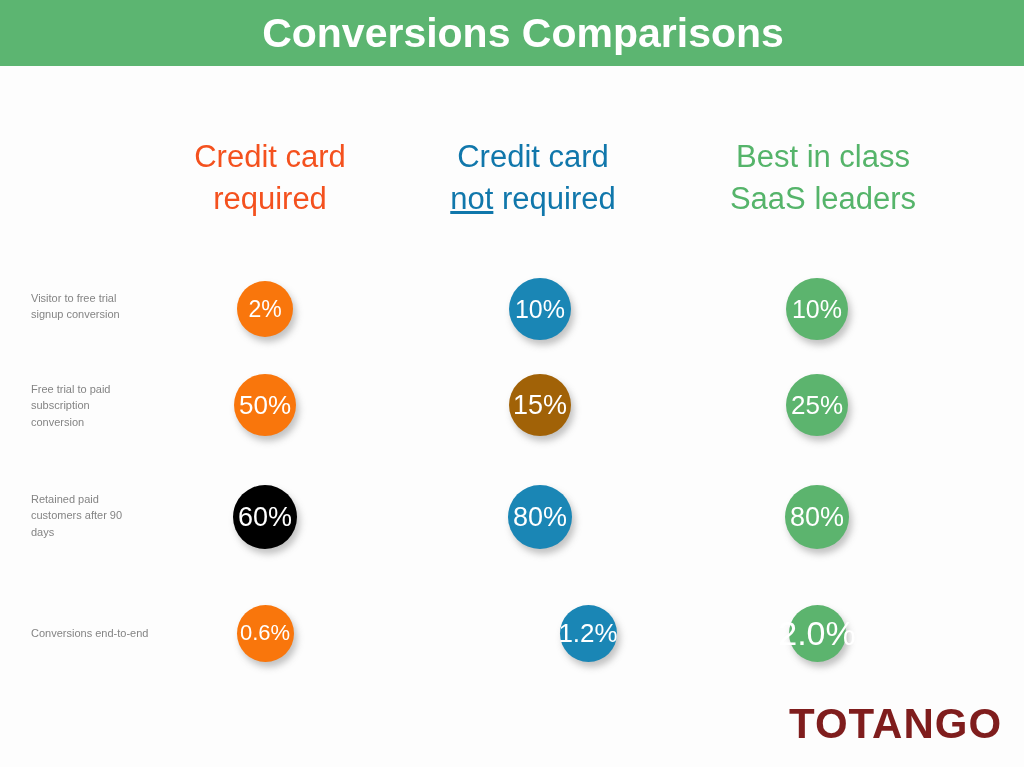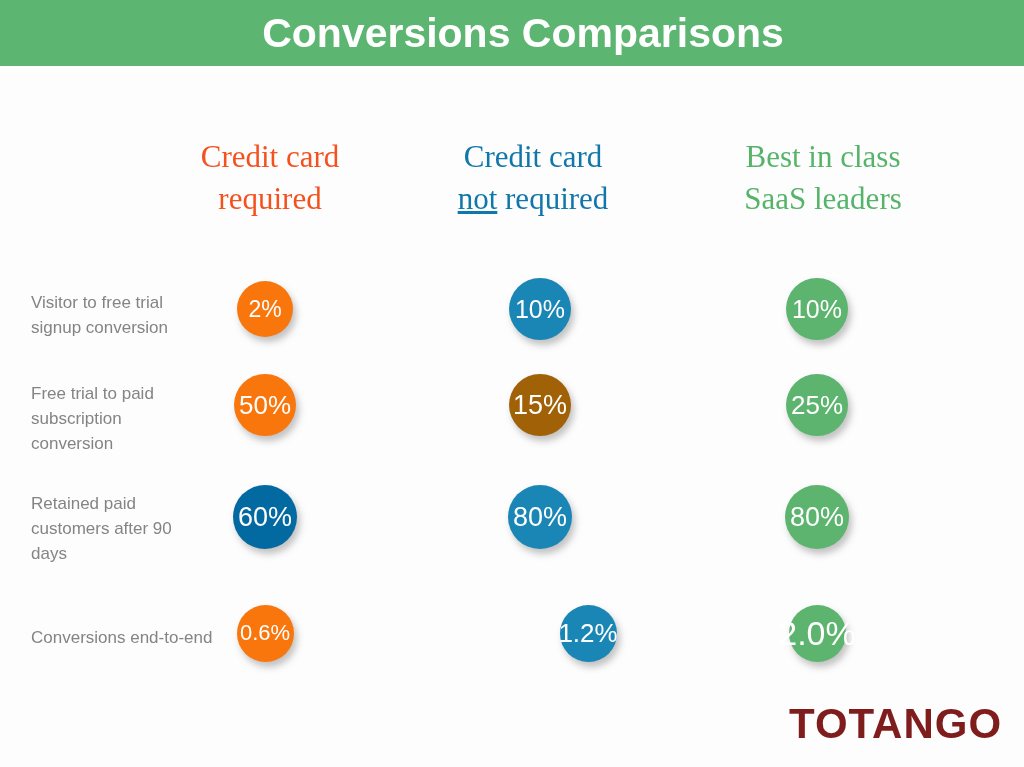--- a/index.html
+++ b/index.html
@@ -44,36 +44,36 @@
     top: 136px;
     text-align: center;
     font-size: 31px;
     font-weight: normal;
     line-height: 1.35;
     font-family: "Liberation Sans", sans-serif;
   }
   #col-header-0 { left: 140px;  width: 260px; color: #f4511e; }
   #col-header-1 { left: 400px;  width: 266px; color: #1077ab; }
   #col-header-2 { left: 680px;  width: 286px; color: #55b46a; }
-  .col-header .line { display: block; font-family: Liberation Serif, serif; }
+  .col-header .line { display: block; }
   .underline { text-decoration: underline; }
 
   
   .row {
     position: absolute;
     left: 0;
     width: 1024px;
     height: 0;
   }
   .row-label {
     position: absolute;
     left: 31px;
     width: 190px;
     color: #848484;
-    font-size: 17px;
+    font-size: 11px;
     line-height: 1.48;
     font-family: "Liberation Sans", sans-serif;
   }
 
   .bubble {
     position: absolute;
     border-radius: 50%;
     display: flex;
     align-items: center;
     justify-content: center;
@@ -159,21 +159,21 @@
       <div class="bubble c2" style="width: 62px; height: 62px; background: rgb(92, 180, 110); left: 786px; top: 374px; font-size: 26px;">
         <span>25%</span>
       </div>
     </div>
     <div class="row">
       <div class="row-label" style="top: 491px;">
         <div>Retained paid</div>
         <div>customers after 90</div>
         <div>days</div>
       </div>
-      <div class="bubble c0" style="width: 64px; height: 64px; background: #0369a1; left: 233px; top: 485px; font-size: 27px;">
+      <div class="bubble c0" style="width: 64px; height: 64px; background: #000000; left: 233px; top: 485px; font-size: 27px;">
         <span>60%</span>
       </div>
       <div class="bubble c1" style="width: 64px; height: 64px; background: rgb(26, 134, 181); left: 508px; top: 485px; font-size: 27px;">
         <span>80%</span>
       </div>
       <div class="bubble c2" style="width: 64px; height: 64px; background: rgb(92, 180, 110); left: 785px; top: 485px; font-size: 27px;">
         <span>80%</span>
       </div>
     </div>
     <div class="row">

